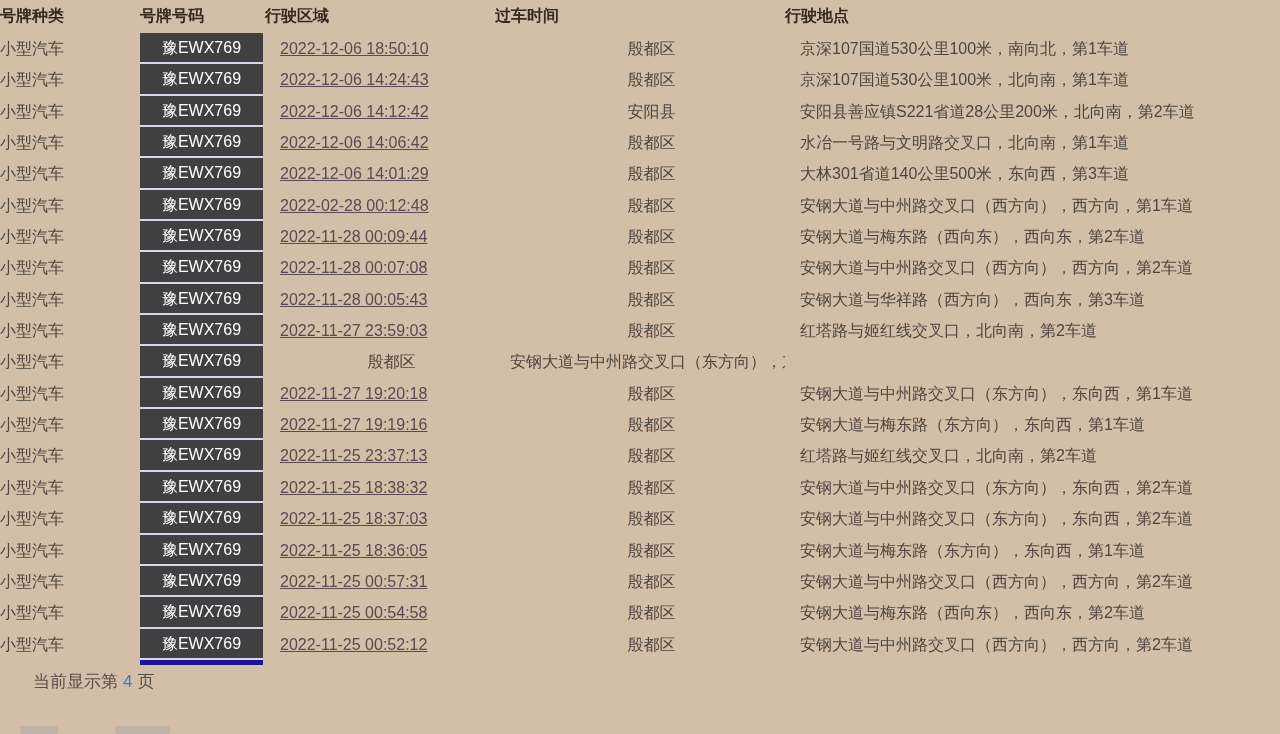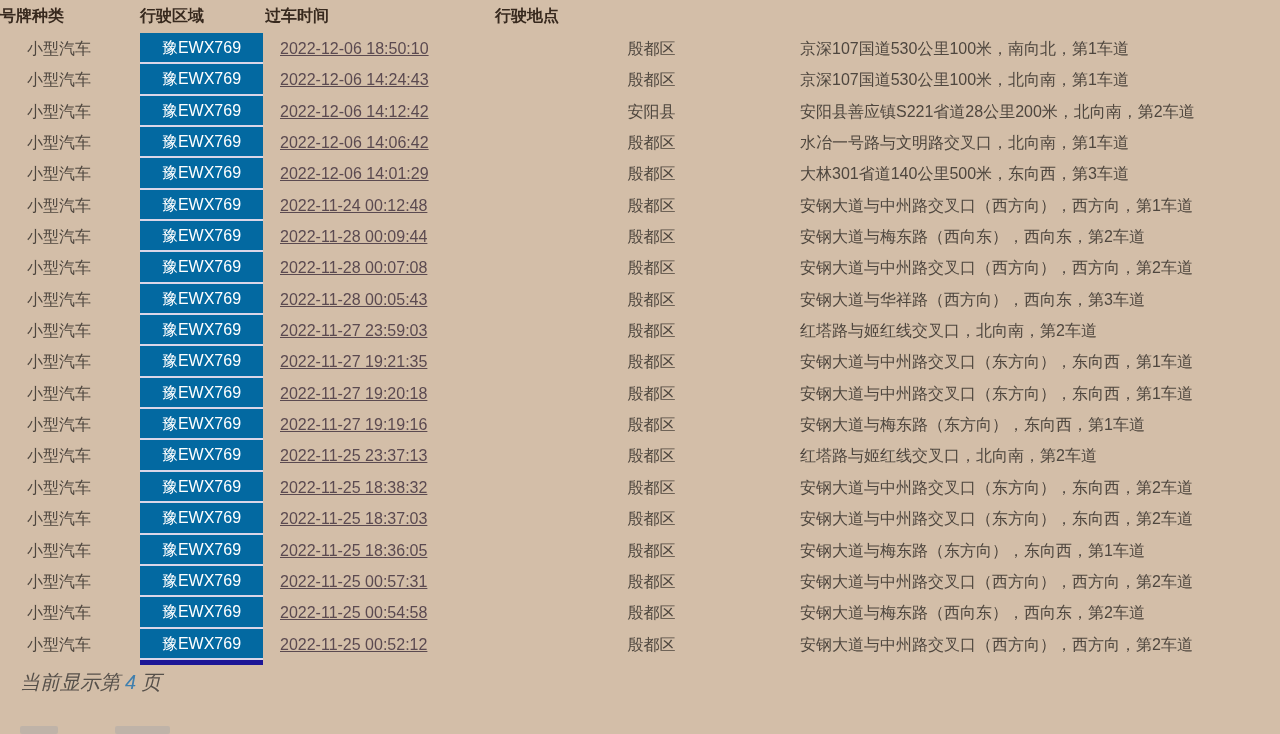--- a/index.html
+++ b/index.html
@@ -33,53 +33,52 @@
     color: #37291e;
   }
   .thead .th { text-align: left; }
   .tr {
     height: 31.35px;
     line-height: 31.35px;
     font-size: 16px;
     color: #4e463e;
   }
   .td { white-space: nowrap; overflow: hidden; }
-  .c1 { padding-left: 27px; }
+  .c1 { }
   .c2 { padding: 0; }
   .c3 { padding-left: 15px; color: #5b4a50; text-decoration: underline; }
   .c4 { padding-left: 23px; text-align: center; }
   .c5 { padding-left: 15px; }
   .plate {
     height: 100%;
     margin-right: 2px;
-    background: #0369a1;
+    background: #404040;
     border-bottom: 2px solid #dad6e8;
     color: #ffffff;
     text-align: center;
     font-size: 16px;
     line-height: 29px;
     cursor: pointer;
   }
   .plate-partial {
     position: absolute;
     left: 140px;
     top: 660px;
     width: 123px;
     height: 5px;
     background: #1c1696;
   }
   .footer {
     position: absolute;
-    left: 20px;
+    left: 33px;
     top: 672px;
     height: 20px;
     line-height: 20px;
-    font-size: 20px;
+    font-size: 17px;
     color: #56504a;
-    font-style: italic;
   }
   .footer .page-num {
     color: #3f7fae;
     margin: 0 5px;
   }
   .smudge {
     position: absolute;
     top: 726px;
     height: 8px;
     background: #9aa0a8;
@@ -91,20 +90,21 @@
 </style>
 </head>
 <body>
 
 <div class="page">
 
   <div class="table">
 
     <div class="thead">
       <div class="th">号牌种类</div>
+      <div class="th">号牌号码</div>
       <div class="th">行驶区域</div>
       <div class="th">过车时间</div>
       <div class="th">行驶地点</div>
     </div>
 
     <div id="rows">
     <div class="tr">
       <div class="td c1">小型汽车</div>
       <div class="td c2">
         <div class="plate">豫EWX769</div>
@@ -152,21 +152,21 @@
       <div class="td c3">2022-12-06 14:01:29</div>
       <div class="td c4">殷都区</div>
       <div class="td c5">大林301省道140公里500米，东向西，第3车道</div>
     </div>
 
     <div class="tr">
       <div class="td c1">小型汽车</div>
       <div class="td c2">
         <div class="plate">豫EWX769</div>
       </div>
-      <div class="td c3">2022-11-24 00:12:48</div>
+      <div class="td c3">2022-02-28 00:12:48</div>
       <div class="td c4">殷都区</div>
       <div class="td c5">安钢大道与中州路交叉口（西方向），西方向，第1车道</div>
     </div>
 
     <div class="tr">
       <div class="td c1">小型汽车</div>
       <div class="td c2">
         <div class="plate">豫EWX769</div>
       </div>
       <div class="td c3">2022-11-28 00:09:44</div>
@@ -202,21 +202,20 @@
       <div class="td c3">2022-11-27 23:59:03</div>
       <div class="td c4">殷都区</div>
       <div class="td c5">红塔路与姬红线交叉口，北向南，第2车道</div>
     </div>
 
     <div class="tr">
       <div class="td c1">小型汽车</div>
       <div class="td c2">
         <div class="plate">豫EWX769</div>
       </div>
-      <div class="td c3">2022-11-27 19:21:35</div>
       <div class="td c4">殷都区</div>
       <div class="td c5">安钢大道与中州路交叉口（东方向），东向西，第1车道</div>
     </div>
 
     <div class="tr">
       <div class="td c1">小型汽车</div>
       <div class="td c2">
         <div class="plate">豫EWX769</div>
       </div>
       <div class="td c3">2022-11-27 19:20:18</div>

